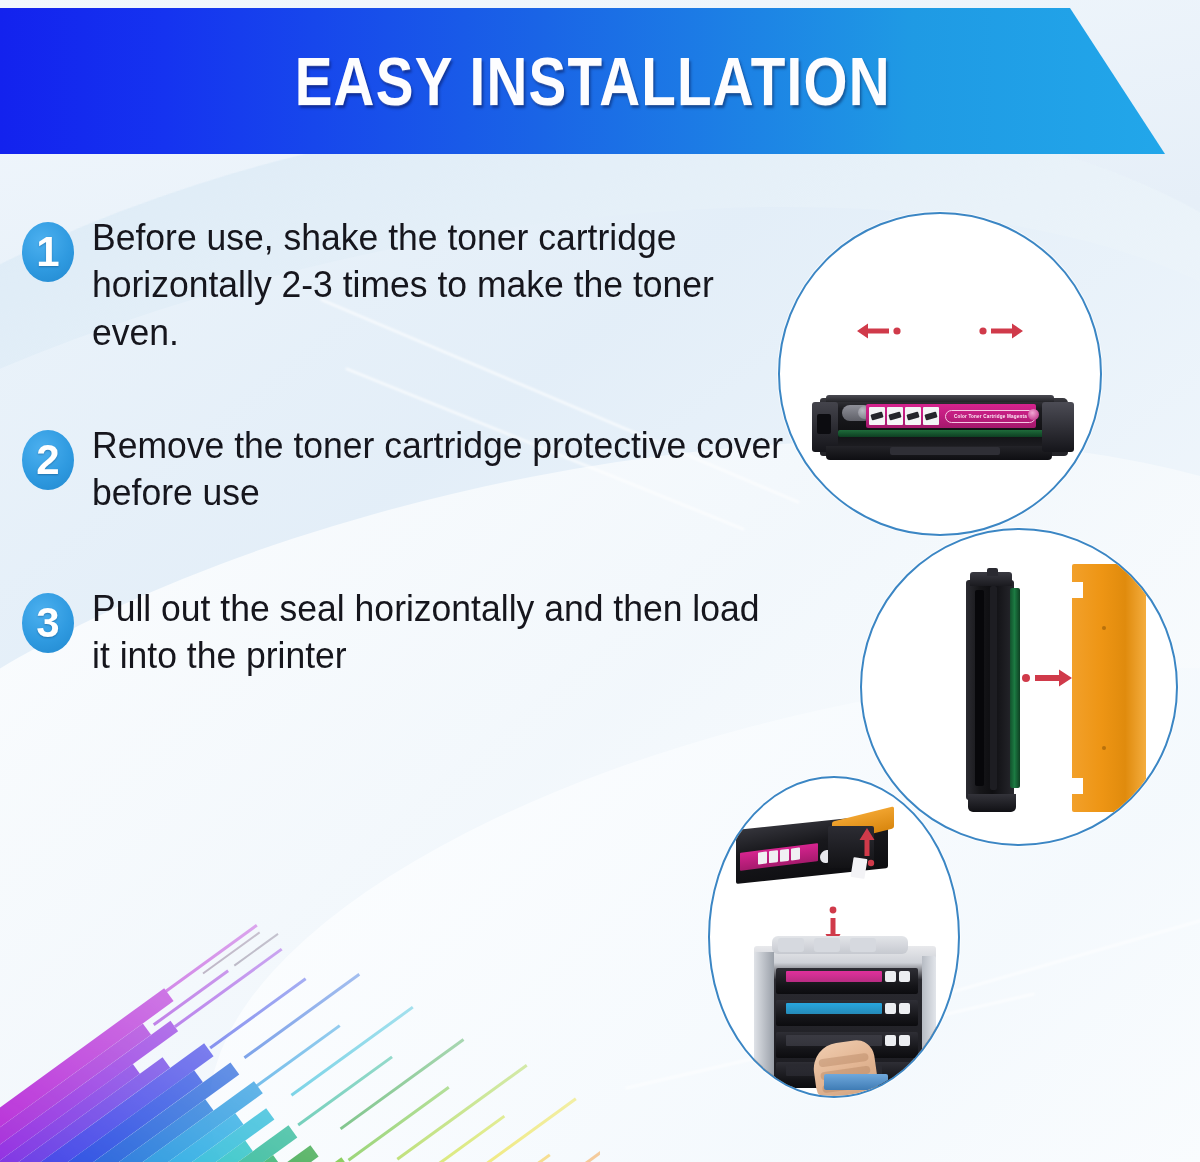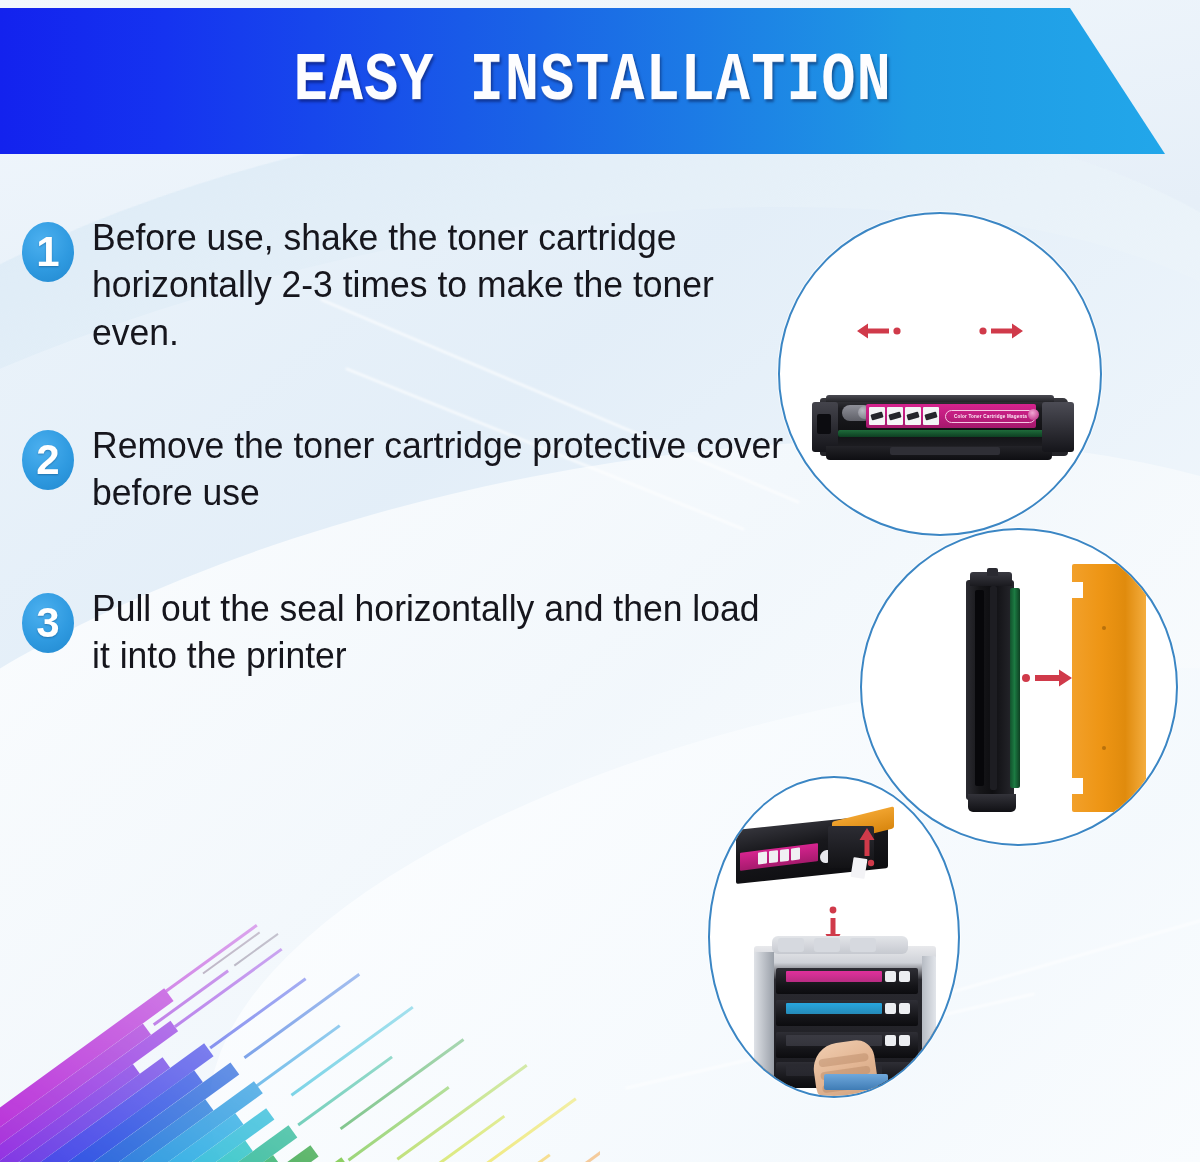--- a/index.html
+++ b/index.html
@@ -56,21 +56,21 @@
   .hair1{ left:300px; top:400px; width:520px; transform:rotate(23deg); }
   .hair2{ left:330px; top:448px; width:430px; transform:rotate(22deg); }
   .hair3{ left:880px; top:960px; width:360px; transform:rotate(-16deg); }
   .hair4{ left:620px; top:1040px; width:420px; transform:rotate(-13deg); }
 
   
   .banner{
     position:absolute; left:0; top:8px; width:1170px; height:146px;
     background:linear-gradient(90deg,#1322ee 0%, #1533f0 14%, #1a64e6 46%, #1f9ae4 78%, #22a7ea 100%);
     clip-path:polygon(0 0, 1070px 0, 1165px 146px, 0 146px);
-    display:flex; align-items:center; justify-content:center;font-family:Liberation Mono, monospace;
+    display:flex; align-items:center; justify-content:center;
   }
   .banner-title{
     color:#fdfdff;
     font-size:69px;
     font-weight:bold;
     letter-spacing:1.5px;
     transform:scaleX(.82);
     transform-origin:center;
     white-space:nowrap;
     text-shadow:2px 3px 3px rgba(0,0,40,.40), 0 1px 0 rgba(255,255,255,.25);

